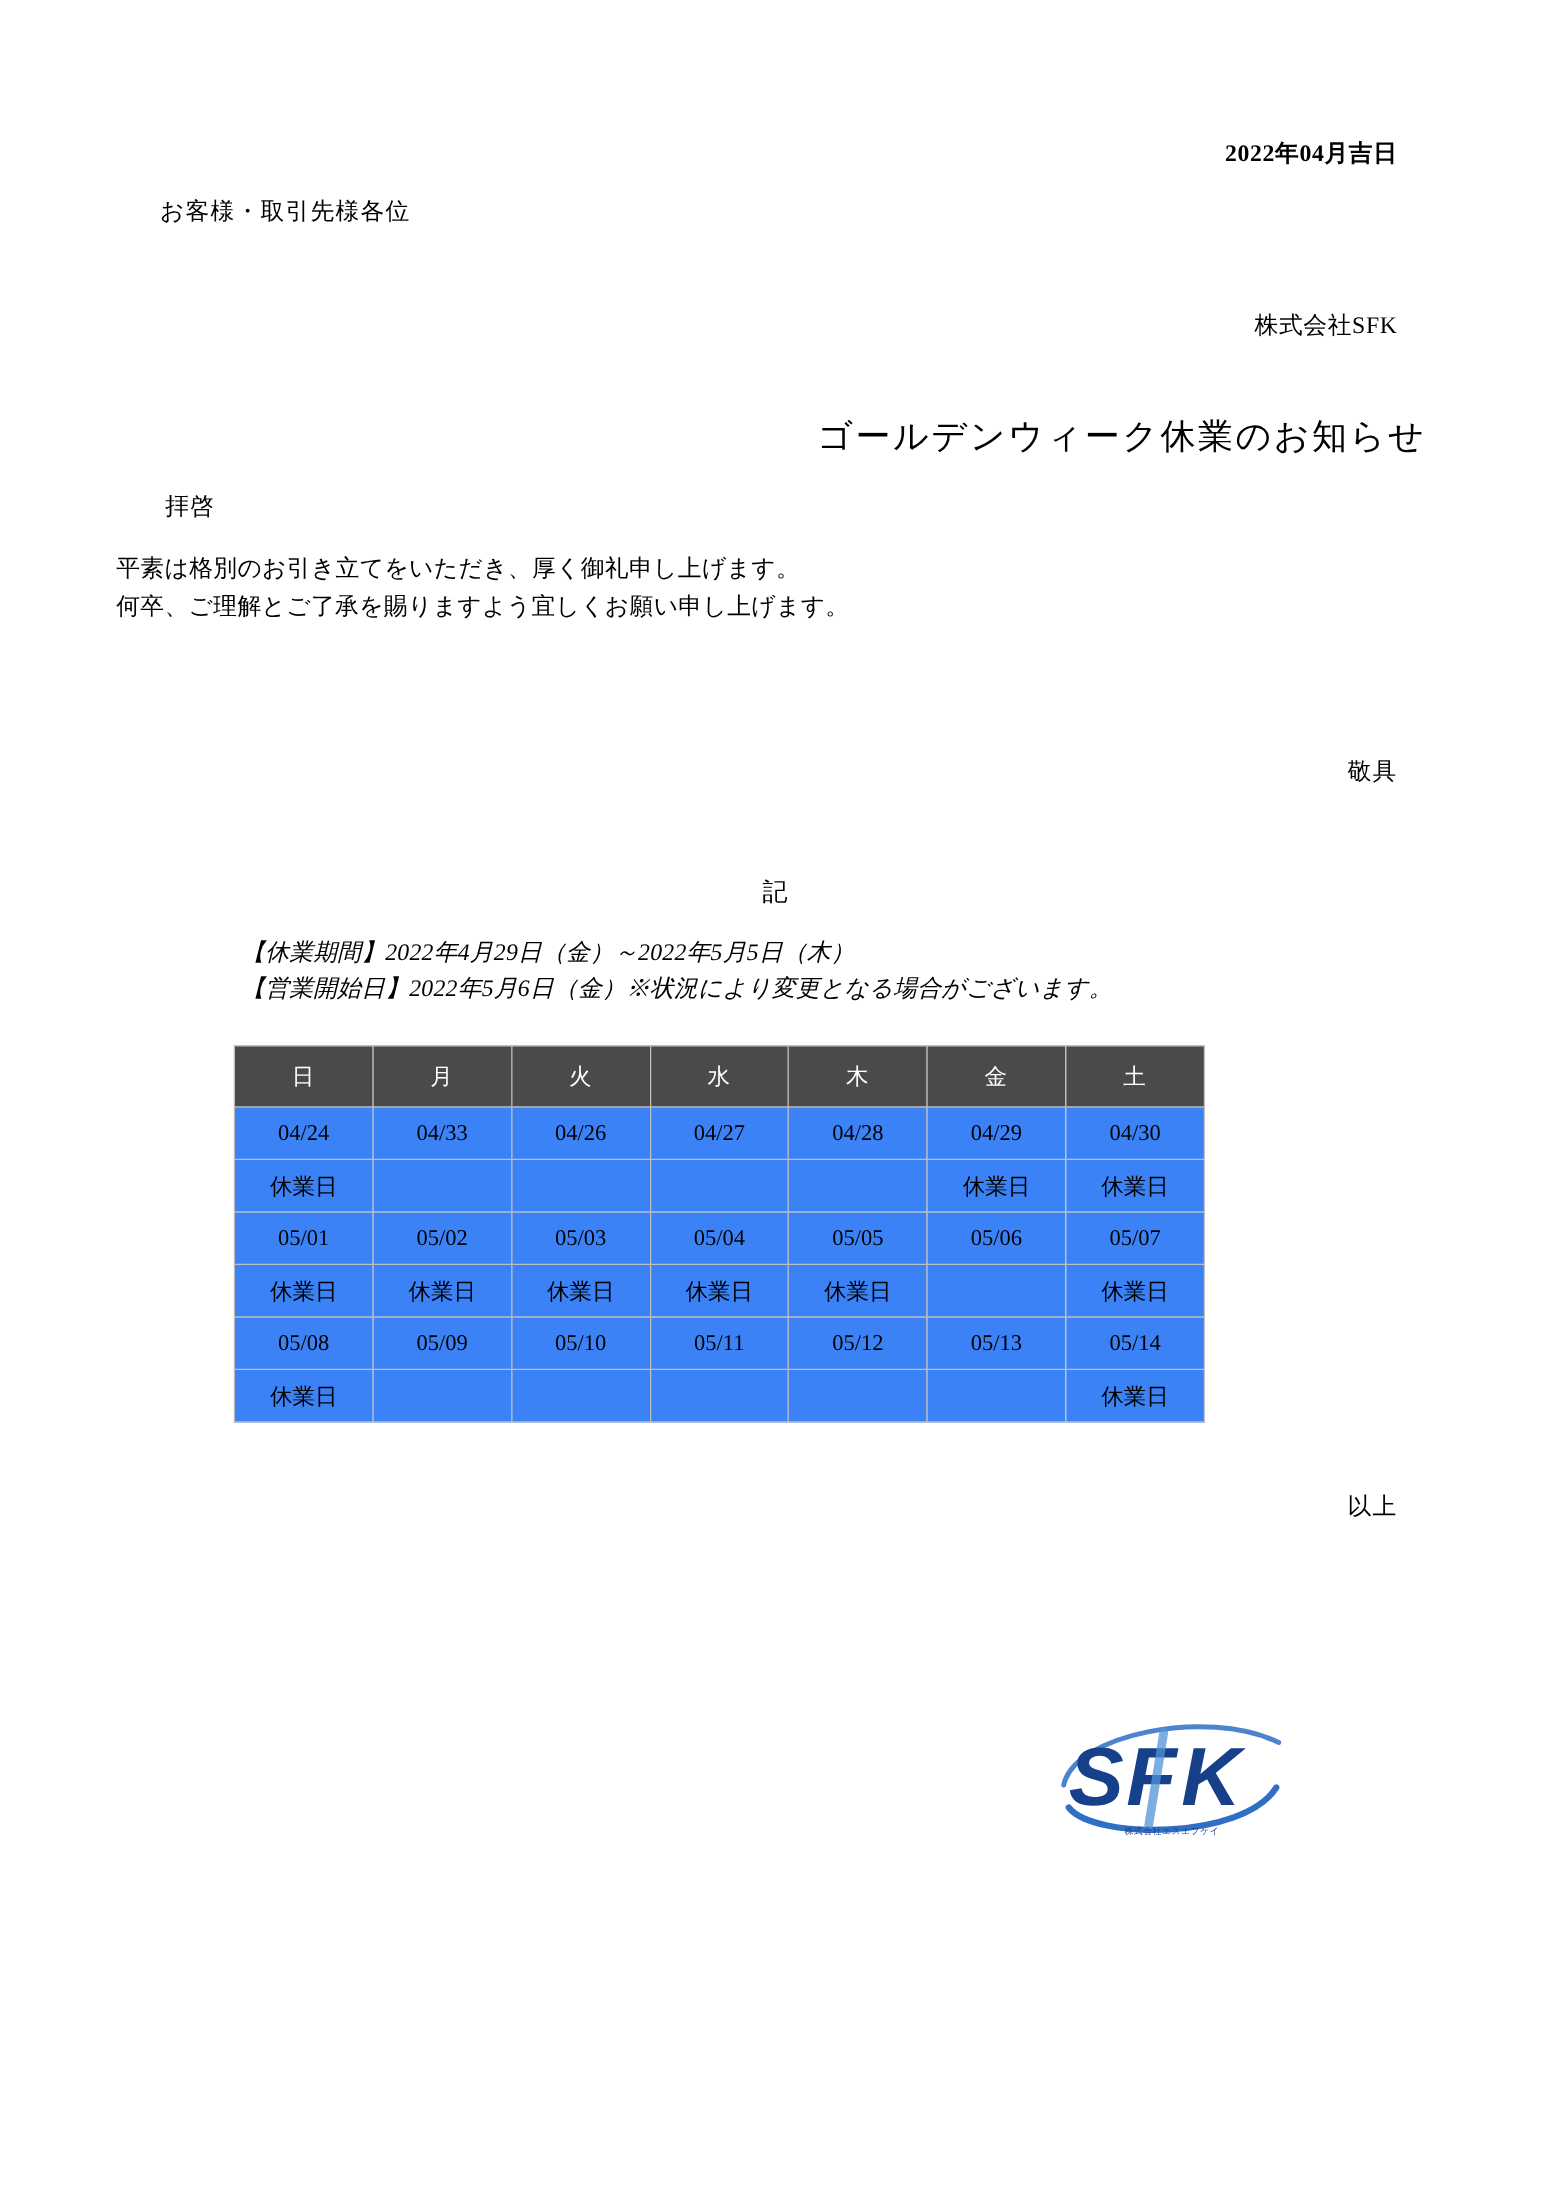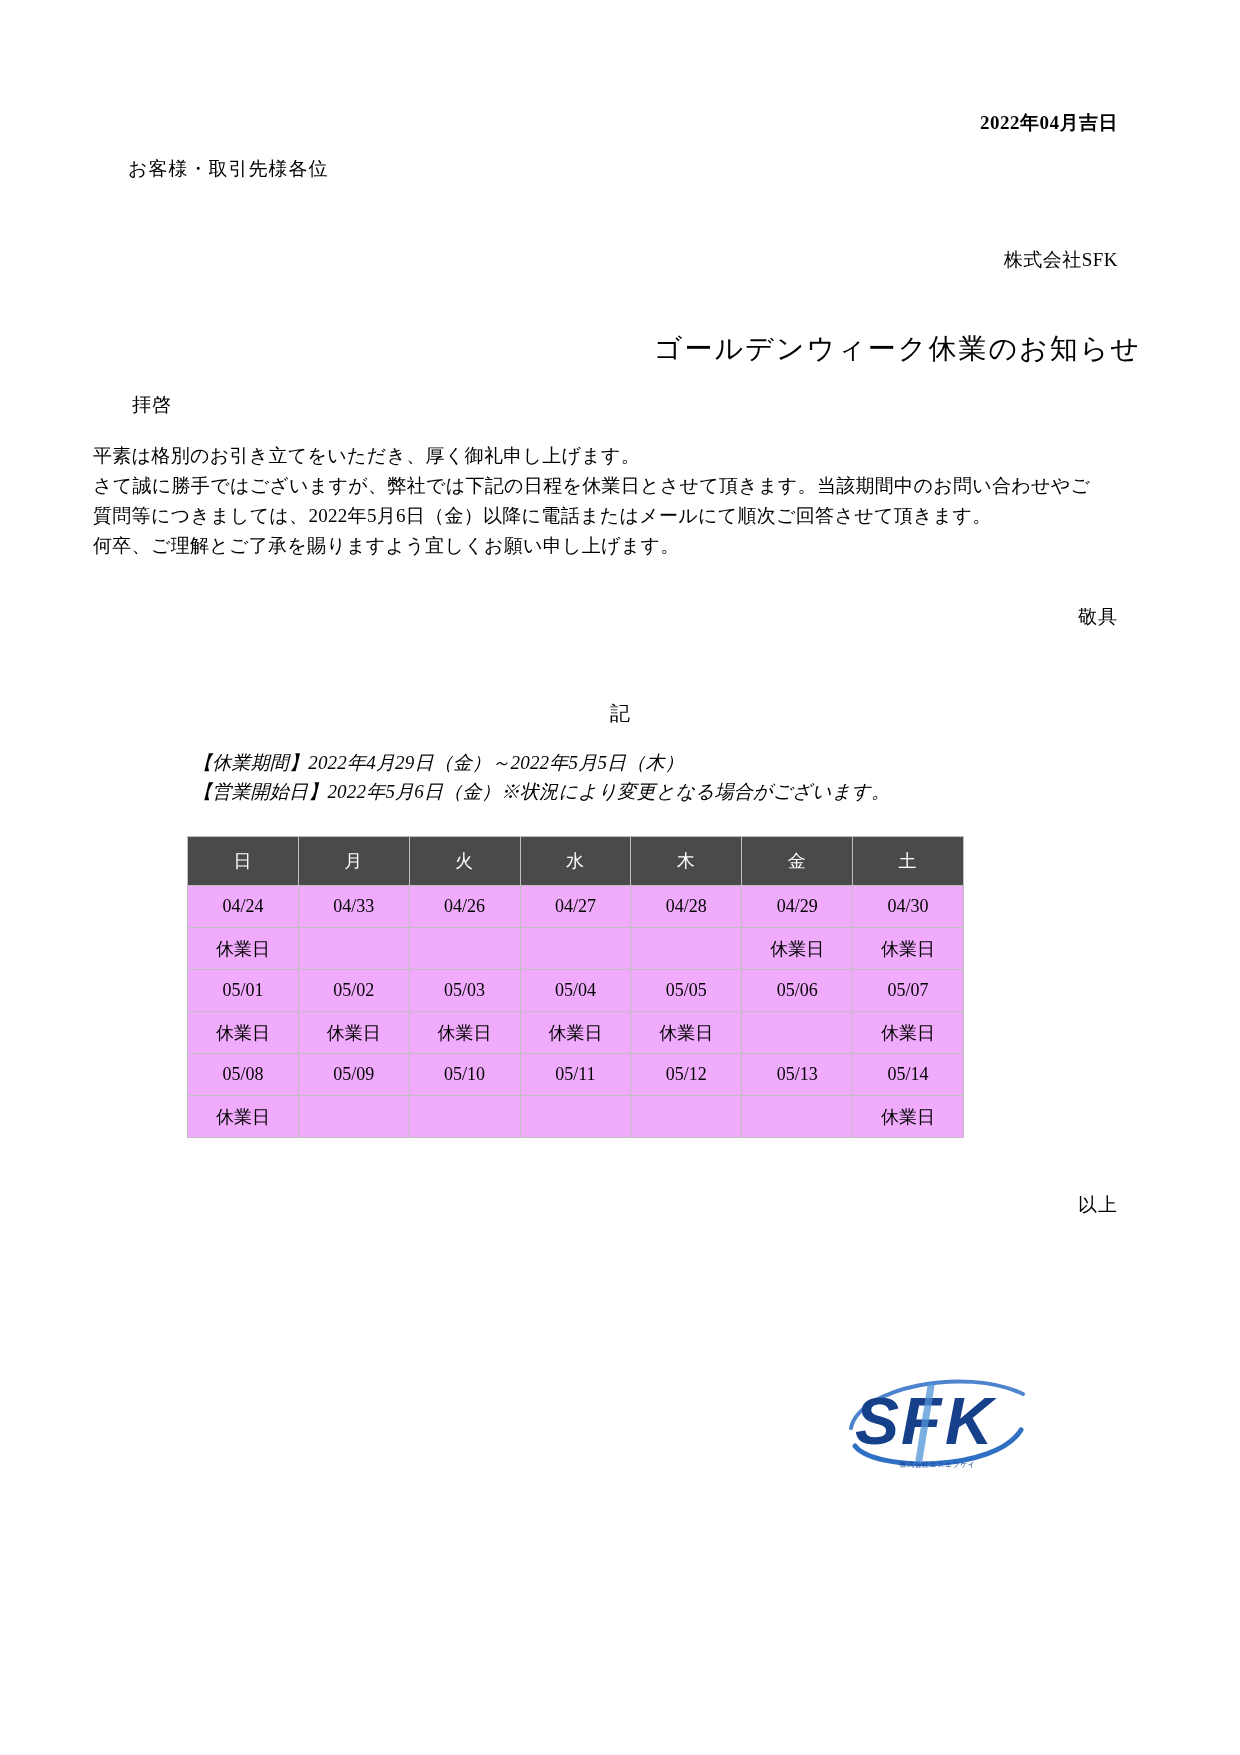--- a/index.html
+++ b/index.html
@@ -126,21 +126,21 @@
     border: 1px solid #bfbfbf;
   }
   table.calendar td, table.calendar th {
     border: 1px solid #bfbfbf;
     height: 41px;
     text-align: center;
     vertical-align: middle;
     font-size: 18px;
     font-weight: normal;
     padding: 0;
-    background: #f0abfc;
+    background: #3b82f6;
   }
   table.calendar thead th {
     background: #4a4a4a;
     color: #ffffff;
     height: 48px;
     font-size: 18px;
     letter-spacing: 1px;
   }
   td.sun-date  { background: #f7dcdf; }
   td.sat-date  { background: #cfeefb; }
@@ -186,21 +186,20 @@
   <div class="addressee">お客様・取引先様各位</div>
 
   <div class="company">株式会社SFK</div>
 
   <div class="doc-title">ゴールデンウィーク休業のお知らせ</div>
 
   <div class="salutation">拝啓</div>
 
   <div class="body-block">
     <p>平素は格別のお引き立てをいただき、厚く御礼申し上げます。</p>
-    <p>さて誠に勝手ではございますが、弊社では下記の日程を休業日とさせて頂きます。当該期間中のお問い合わせやご質問等につきましては、2022年5月6日（金）以降に電話またはメールにて順次ご回答させて頂きます。</p>
     <p>何卒、ご理解とご了承を賜りますよう宜しくお願い申し上げます。</p>
   </div>
 
   <div class="closing">敬具</div>
 
   <div class="ki-mark">記</div>
 
   <div class="details">
     <div>【休業期間】2022年4月29日（金）～2022年5月5日（木）</div>
     <div>【営業開始日】2022年5月6日（金）※状況により変更となる場合がございます。</div>

